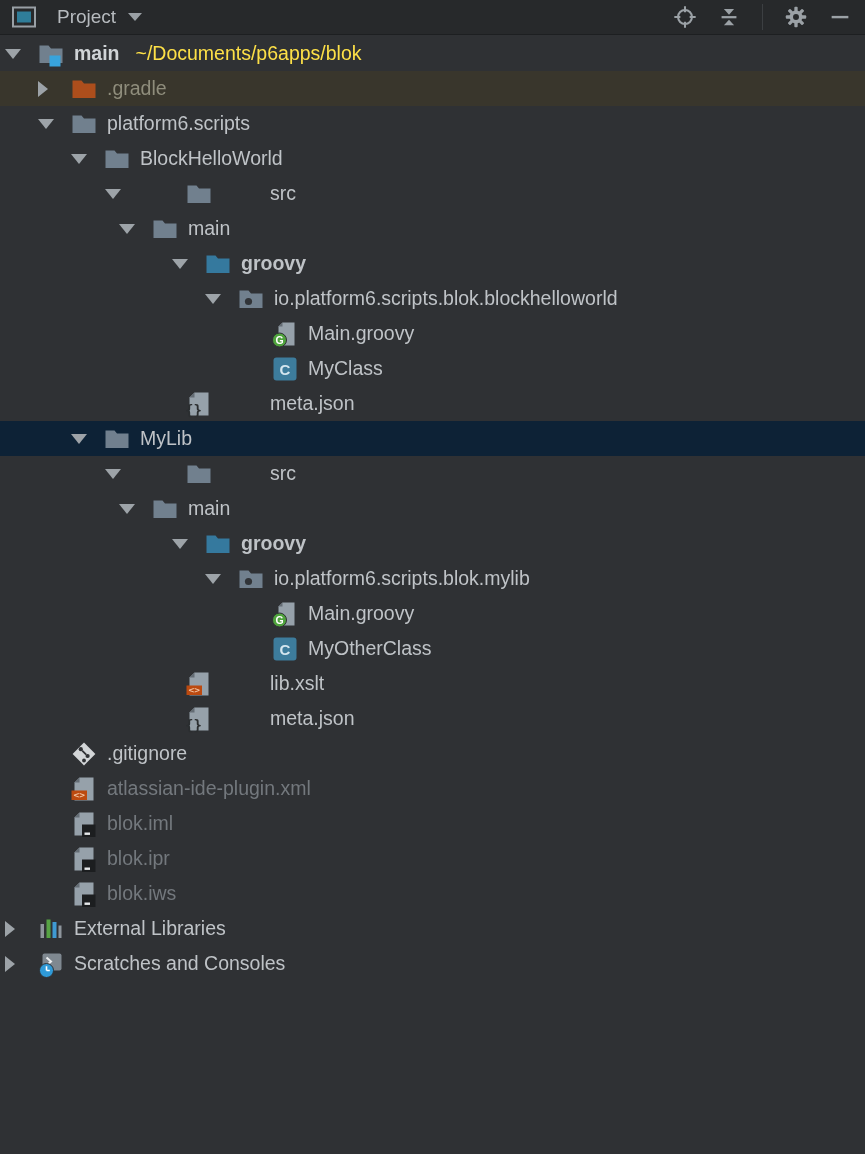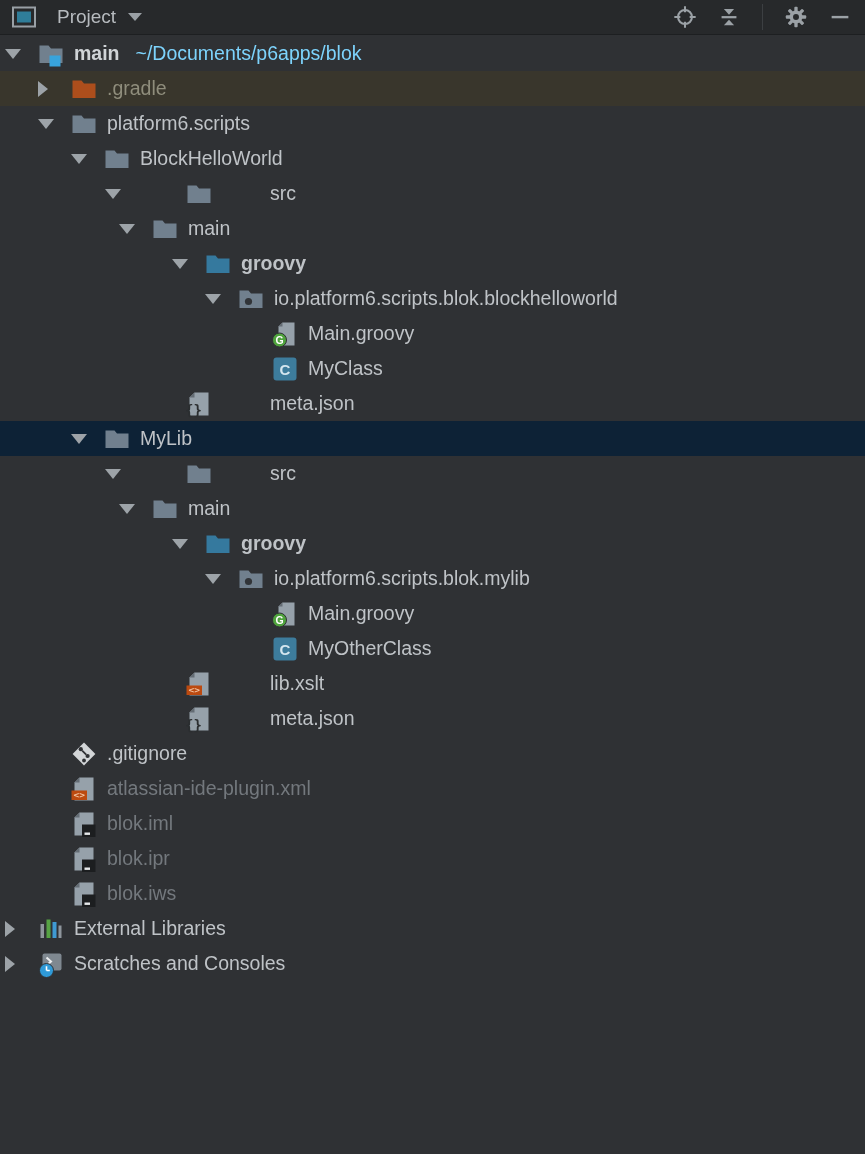--- a/index.html
+++ b/index.html
@@ -36,21 +36,21 @@
     height:35px;display:flex;align-items:center;
     font-size:19.5px;color:#bfc3c7;
     box-sizing:border-box;white-space:nowrap;
   }
   .row.sel{background:#0d2236;}
   .row.exc{background:#39362c;}
   .row.exc .lbl{color:#8f8d7c;}
   .row.dim .lbl{color:#73787d;}
   .row.root .lbl{font-weight:bold;color:#d0d4d7;}
   .lbl{line-height:35px;}
-  .path{color:#7dd3fc;margin-left:16px;text-align:center;}
+  .path{color:#fde047;margin-left:16px;text-align:center;}
   .l0{padding-left:5px;}  .l1{padding-left:38px;text-align:right;} .l2{padding-left:71px;}
   .l3{padding-left:105px;gap:48px;}.l4{padding-left:119px;}.l5{padding-left:172px;font-weight:bold;}
   .l6{padding-left:205px;}.l7{padding-left:239px;}
   .tw{width:32px;min-width:32px;display:flex;align-items:center;}
   .tri{display:block;width:0;height:0;}
   .tri.down{border-left:8px solid transparent;border-right:8px solid transparent;border-top:10px solid #9da3a8;}
   .tri.right{border-top:8px solid transparent;border-bottom:8px solid transparent;border-left:10px solid #9da3a8;}
   .ic{width:28px;height:28px;min-width:28px;margin-right:9px;}
   svg{display:block;}
   .defs{position:absolute;width:0;height:0;}

